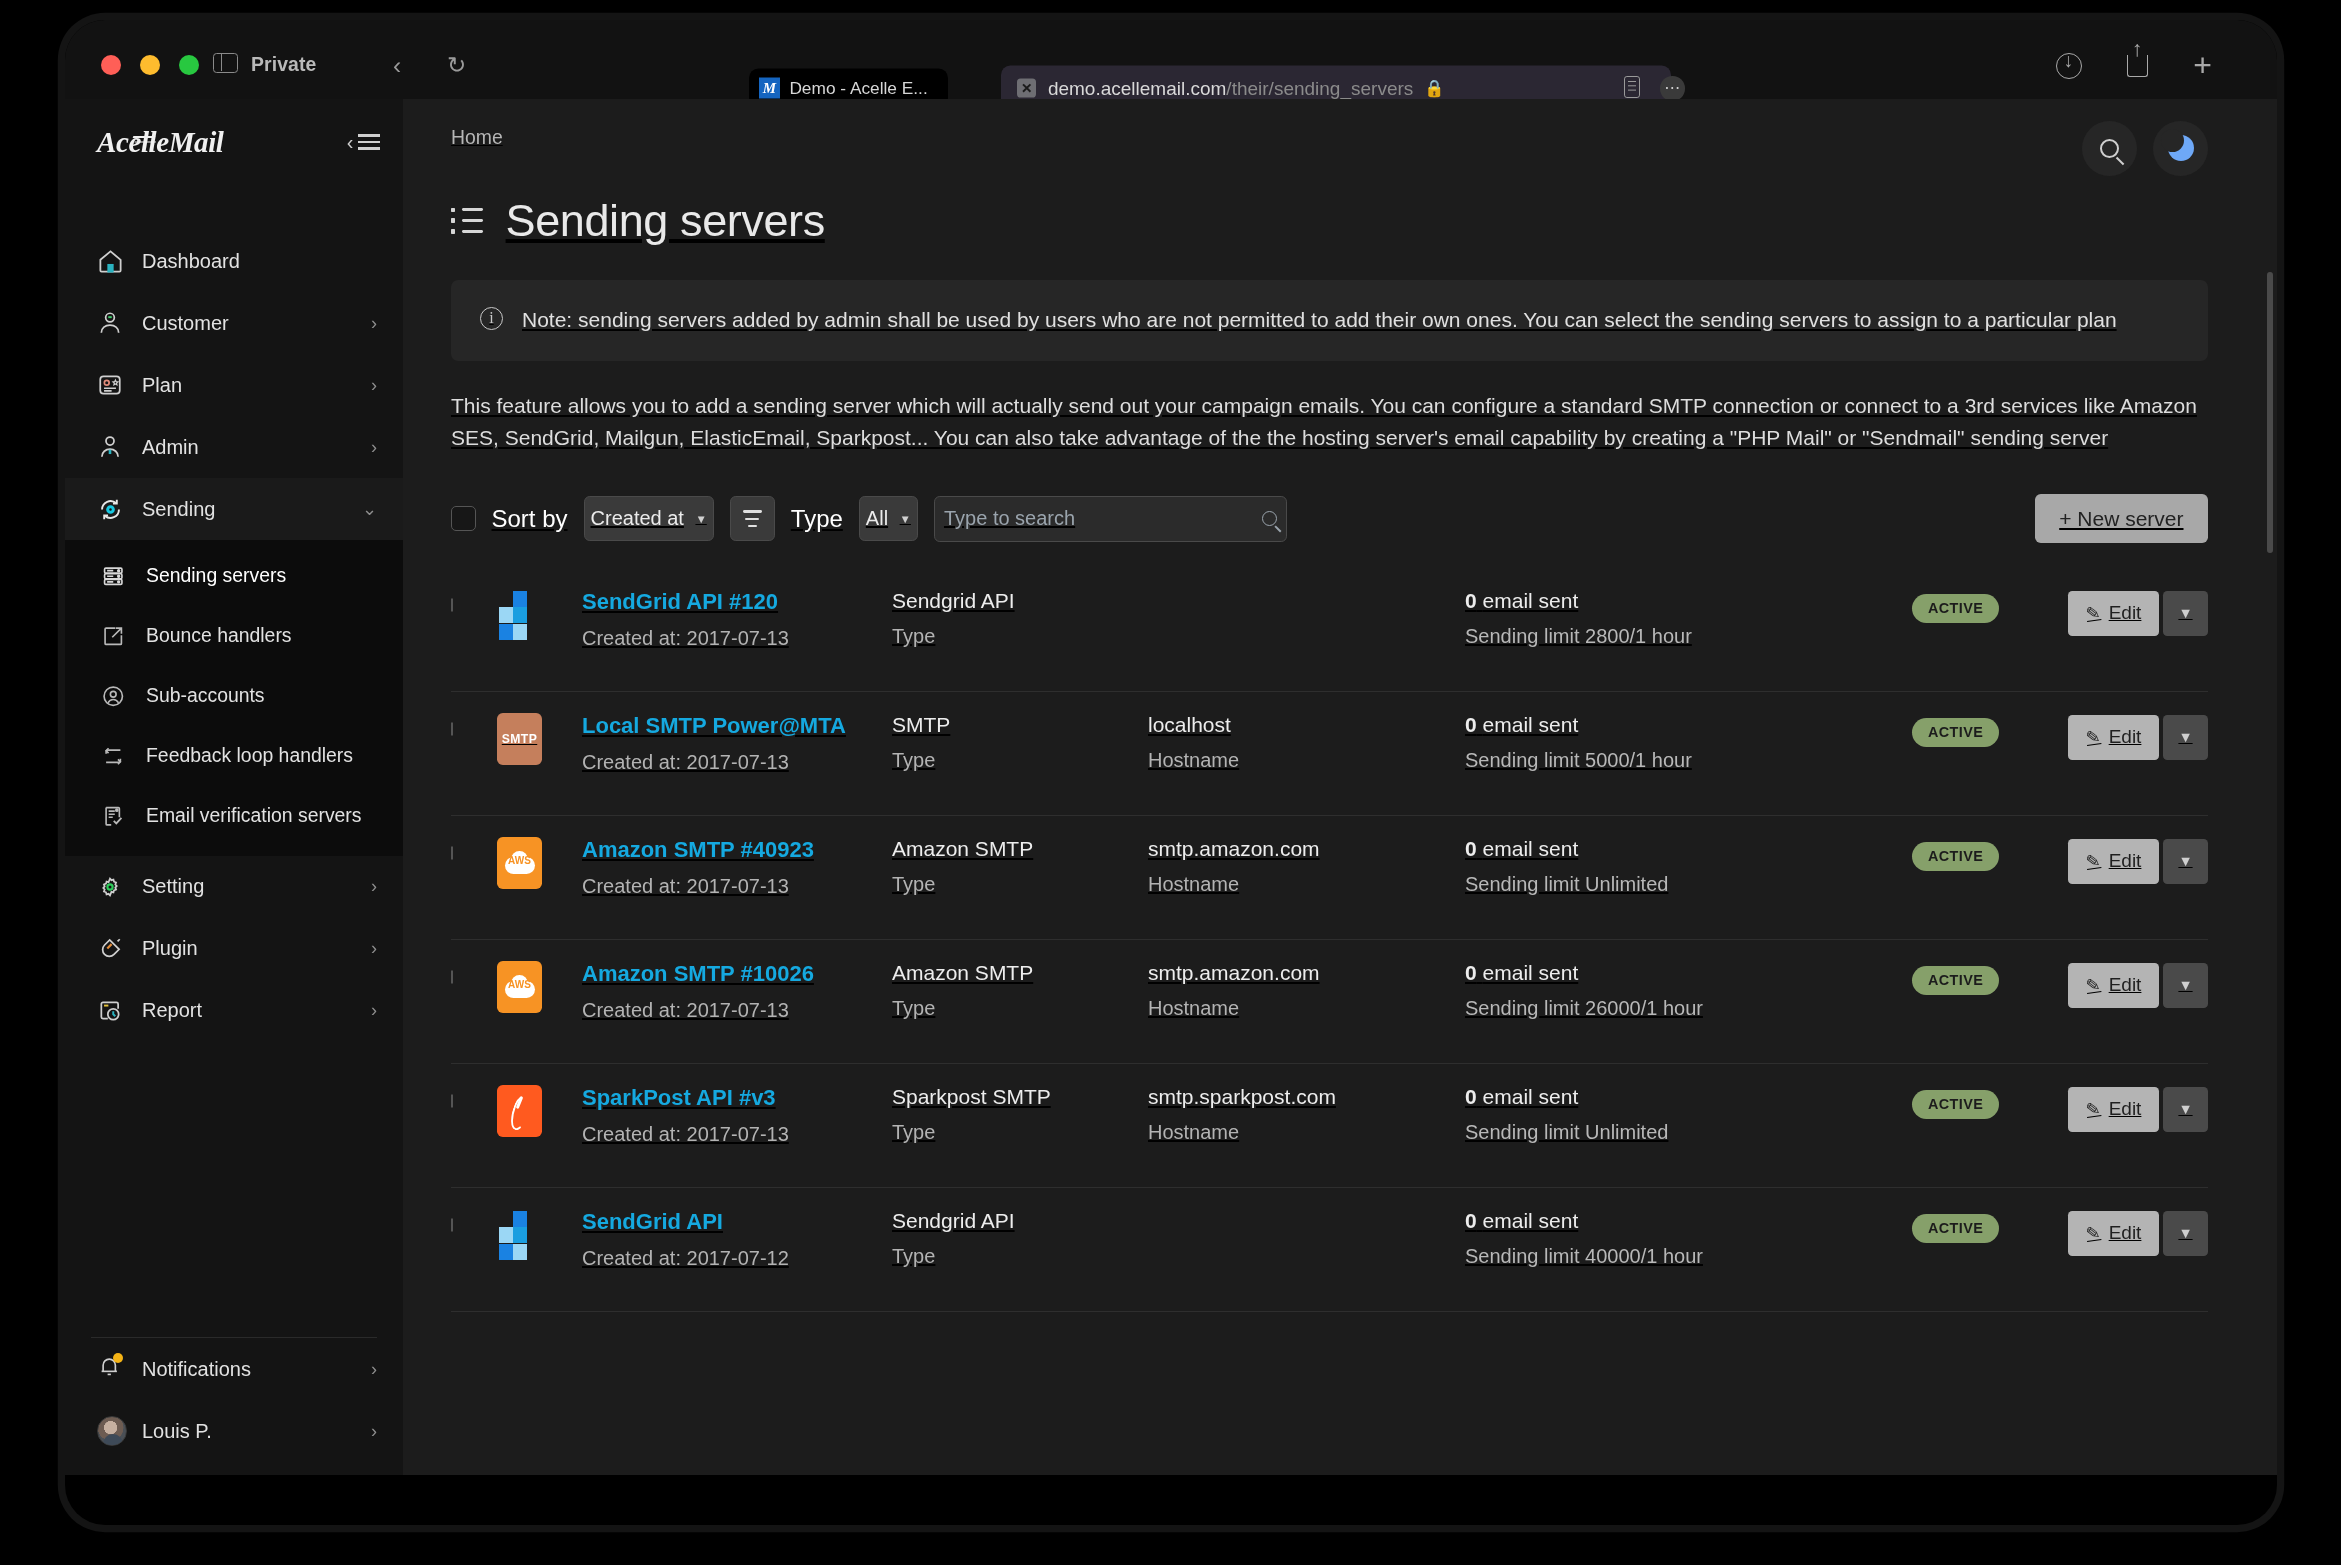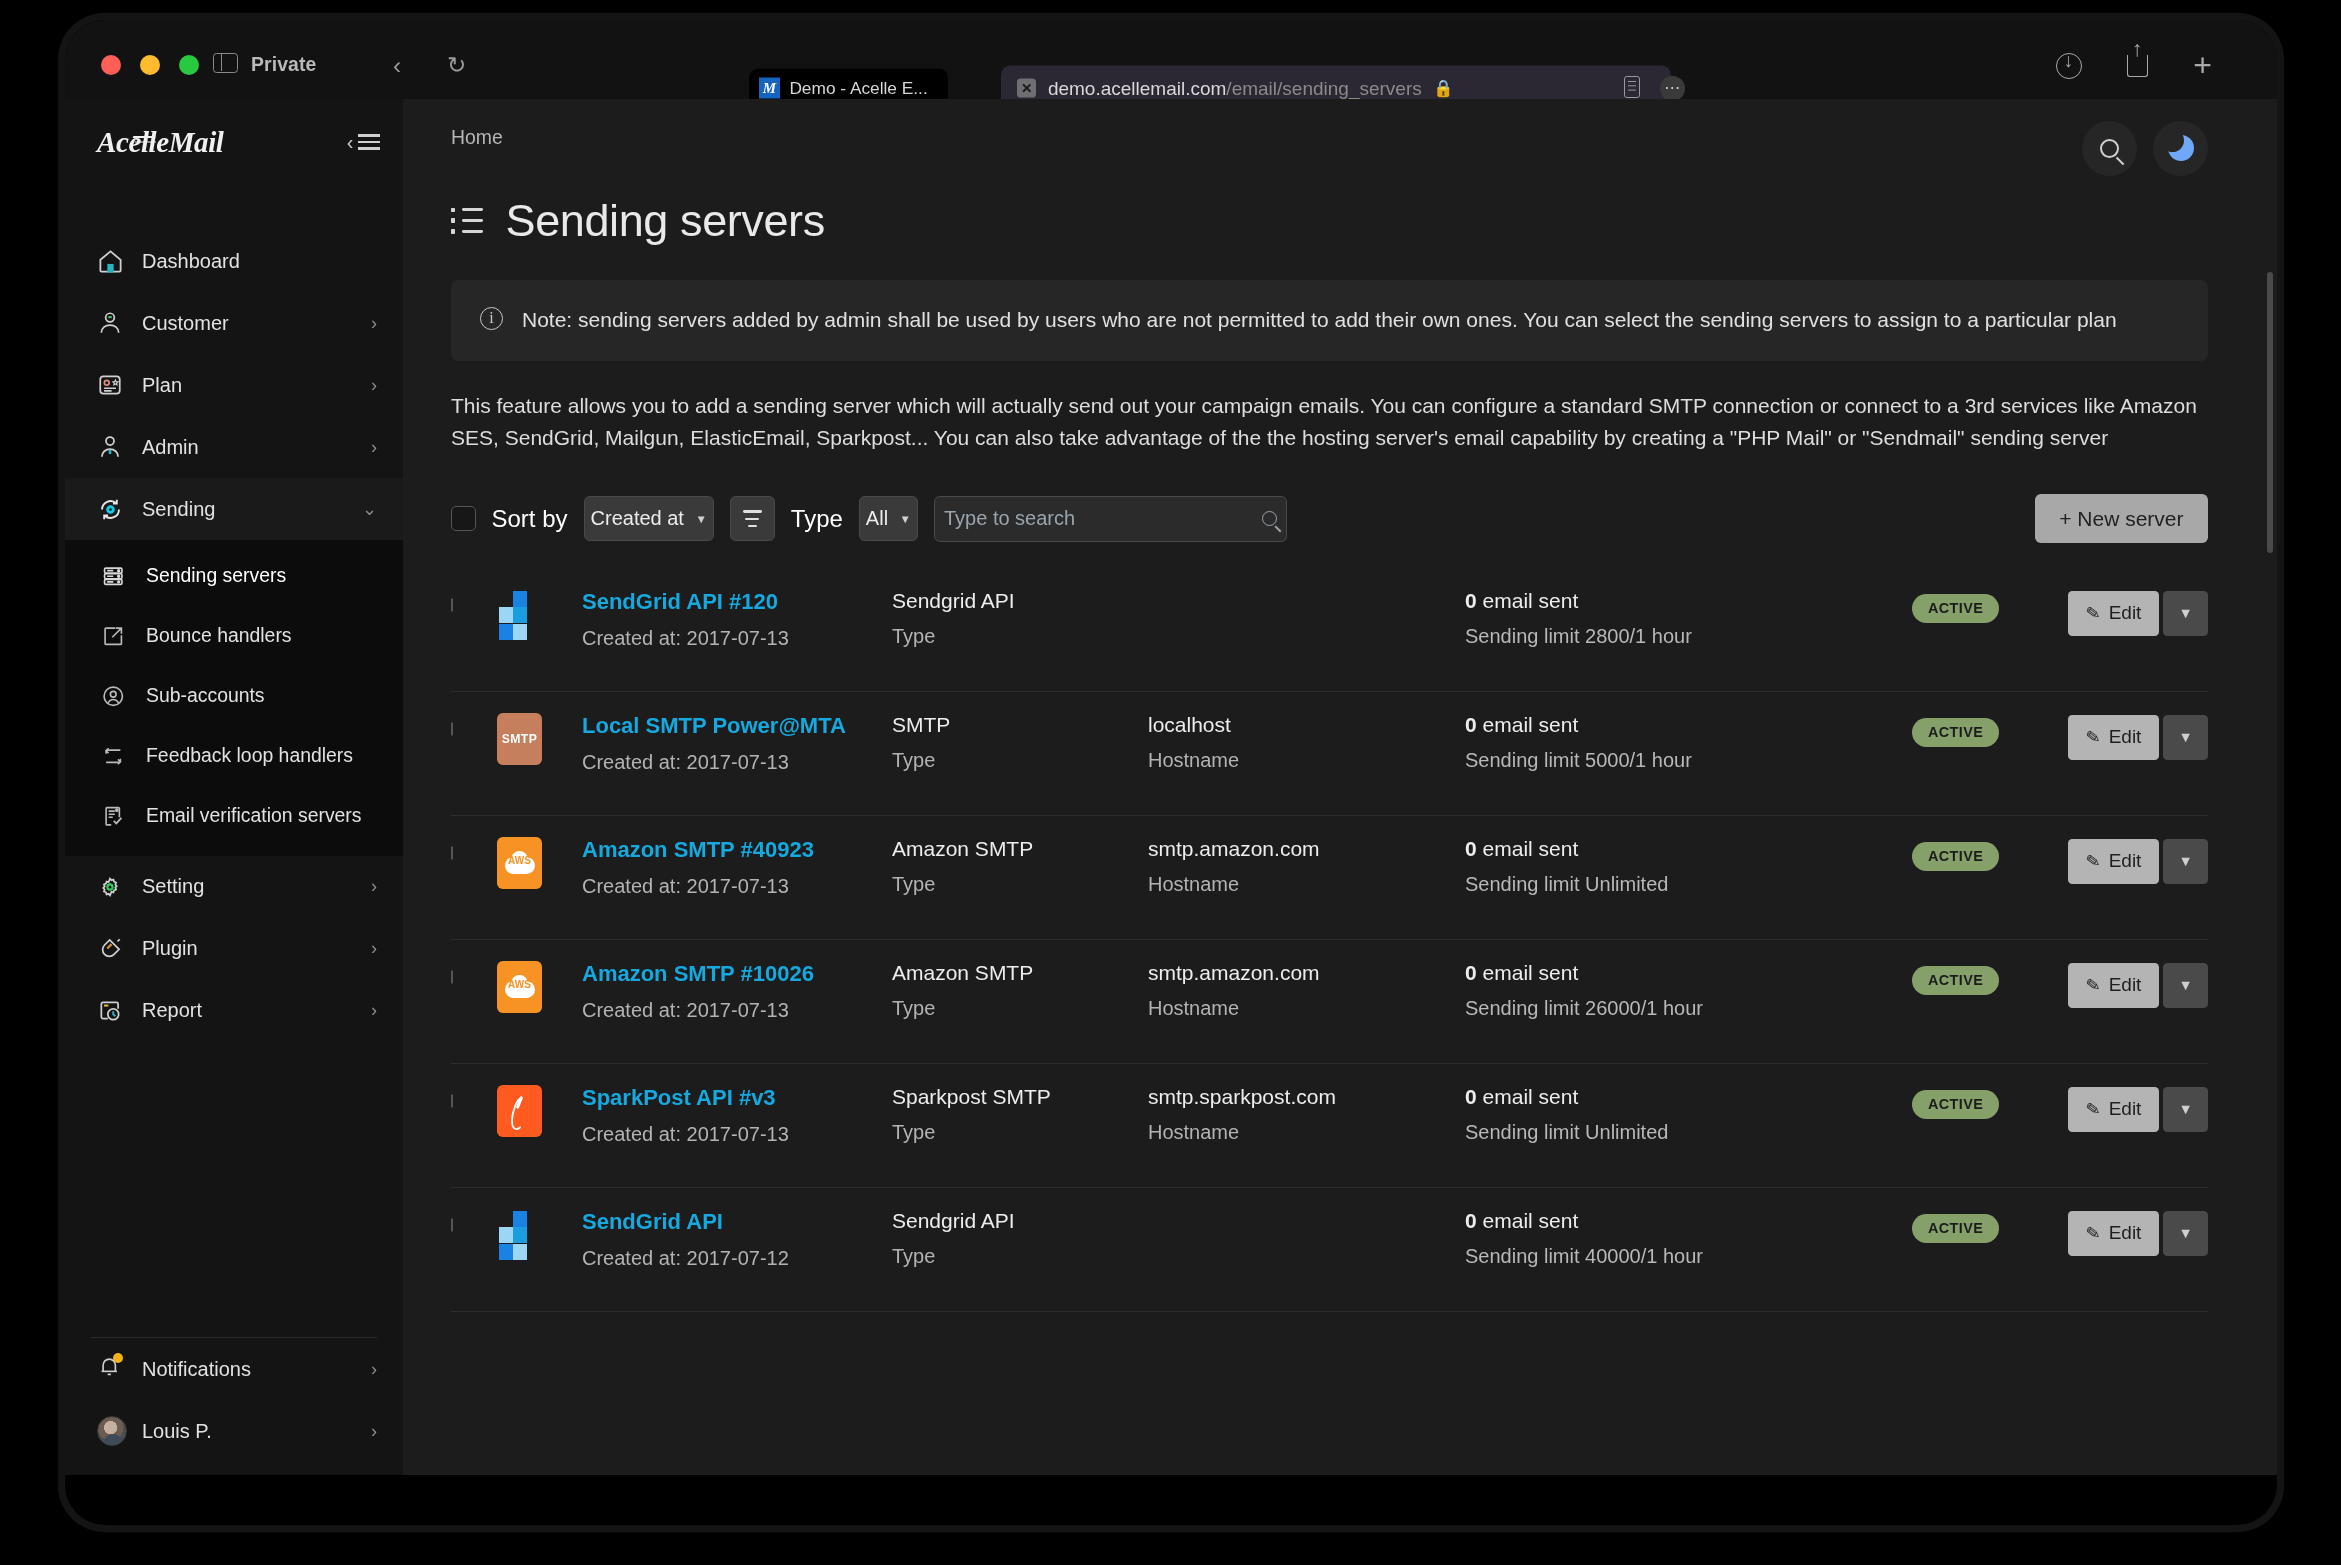--- a/index.html
+++ b/index.html
@@ -192,20 +192,21 @@
     content:""; position:absolute; left:5px; bottom:0; width:20px; height:11.5px;
     background:#3e4a58; border-radius:10px 10px 0 0;
   }
 
   
   .main {
     flex: 1 1 auto; height: 100%;
     background: #1c1c1c;
     overflow: hidden;
     position: relative;
+    text-decoration: underline;
   }
   .main-inner { padding: 0 69px 0 48px; }
 
   .topbar {
     display: flex; align-items: flex-start; justify-content: space-between;
     padding-top: 21.6px;
   }
   .breadcrumb { font-size: 19.4px; color: #b6b6b6; padding-top: 5.8px; }
   .round-btns { display: flex; gap: 16px; }
   .round-btn {
@@ -379,21 +380,21 @@
     <div class="nav-back">‹</div>
     <div class="nav-reload">↻</div>
 
     <div class="tab">
       <span class="favicon">M</span>
       <span class="ttl">Demo - Acelle E...</span>
     </div>
 
     <div class="urlbar">
       <span class="xmark">✕</span>
-      <span class="url"><span>demo.acellemail.com</span><span class="dim">/email/sending_servers</span></span>
+      <span class="url"><span>demo.acellemail.com</span><span class="dim">/their/sending_servers</span></span>
       <span class="lock">🔒</span>
     </div>
 
     <div class="reader-icon"></div>
     <div class="dots-icon">⋯</div>
 
     <div class="chrome-right">
       <span class="ci ci-dl"></span>
       <span class="ci ci-share"></span>
       <span class="ci ci-plus">+</span>

